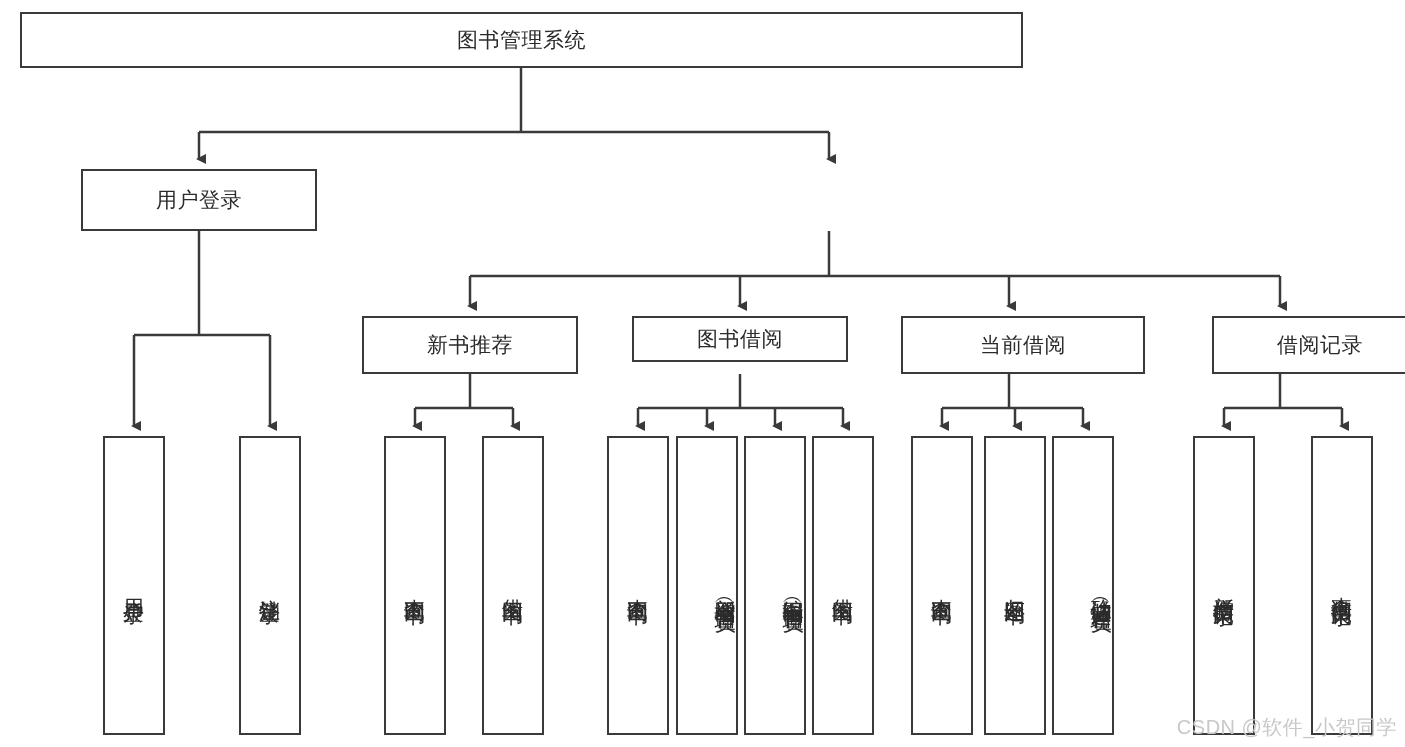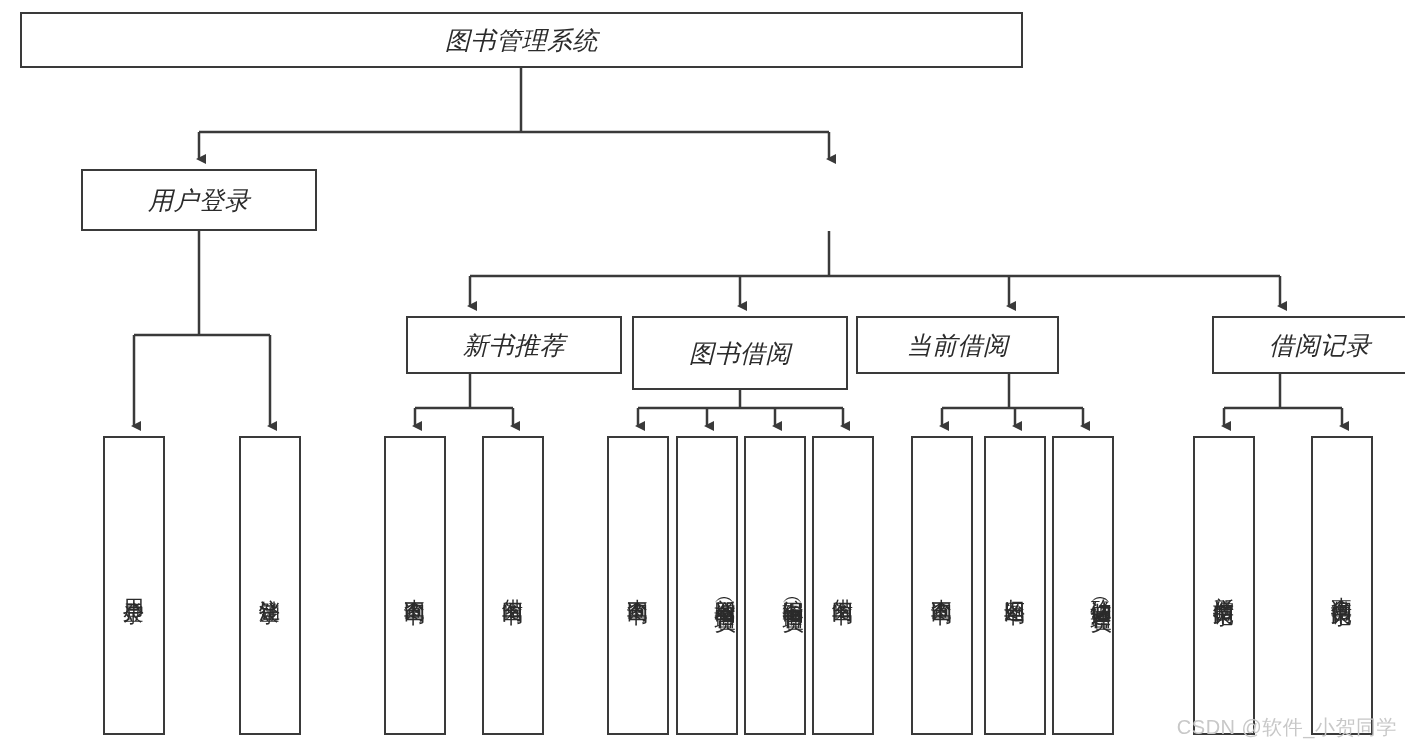--- a/index.html
+++ b/index.html
@@ -26,24 +26,23 @@
     position: absolute;
     box-sizing: border-box;
     border: 2px solid #3a3a3a;
     background: #ffffff;
     display: flex;
     align-items: center;
     justify-content: center;
     color: #2b2b2b;
   }
   .node-h {
-    font-size: 25px;
+    font-size: 21px;
     letter-spacing: 0.5px;
     white-space: nowrap;
-    font-style: italic;
   }
   .node-v {
     writing-mode: vertical-rl;
     text-orientation: upright;
     font-size: 21px;
     letter-spacing: 2px;
     line-height: 1;
     align-items: flex-start;
     padding-top: 10px;
     white-space: nowrap;
@@ -111,27 +110,27 @@
   </svg>
 
   <div class="node-box node-h" id="node-root" style="left: 20px; top: 12px; width: 1003px; height: 56px;">
     <span>图书管理系统</span>
   </div>
 
   <div class="node-box node-h" id="node-l2-0" style="left: 81px; top: 169px; width: 236px; height: 62px;">
     <span>用户登录</span>
   </div>
 
-  <div class="node-box node-h" id="node-l3-0" style="left: 362px; top: 316px; width: 216px; height: 58px; margin-left: 44px;">
+  <div class="node-box node-h" id="node-l3-0" style="left: 362px; top: 316px; width: 216px; height: 58px;">
     <span>新书推荐</span>
   </div>
-  <div class="node-box node-h" id="node-l3-1" style="left: 632px; top: 316px; width: 216px; height: 74px;">
+  <div class="node-box node-h" id="node-l3-1" style="left: 632px; top: 316px; width: 216px; height: 46px;">
     <span>图书借阅</span>
   </div>
-  <div class="node-box node-h" id="node-l3-2" style="left: 856px; top: 316px; width: 203px; height: 58px;">
+  <div class="node-box node-h" id="node-l3-2" style="left: 901px; top: 316px; width: 244px; height: 58px;">
     <span>当前借阅</span>
   </div>
   <div class="node-box node-h" id="node-l3-3" style="left: 1172px; top: 316px; width: 216px; height: 58px; margin-left: 40px;">
     <span>借阅记录</span>
   </div>
 
   <div class="node-box node-v centered" id="node-leaf-0" style="left: 103px; top: 436px; width: 62px; height: 299px;">
     <span>用户登录</span>
   </div>
   <div class="node-box node-v centered" id="node-leaf-1" style="left: 239px; top: 436px; width: 62px; height: 299px;">

